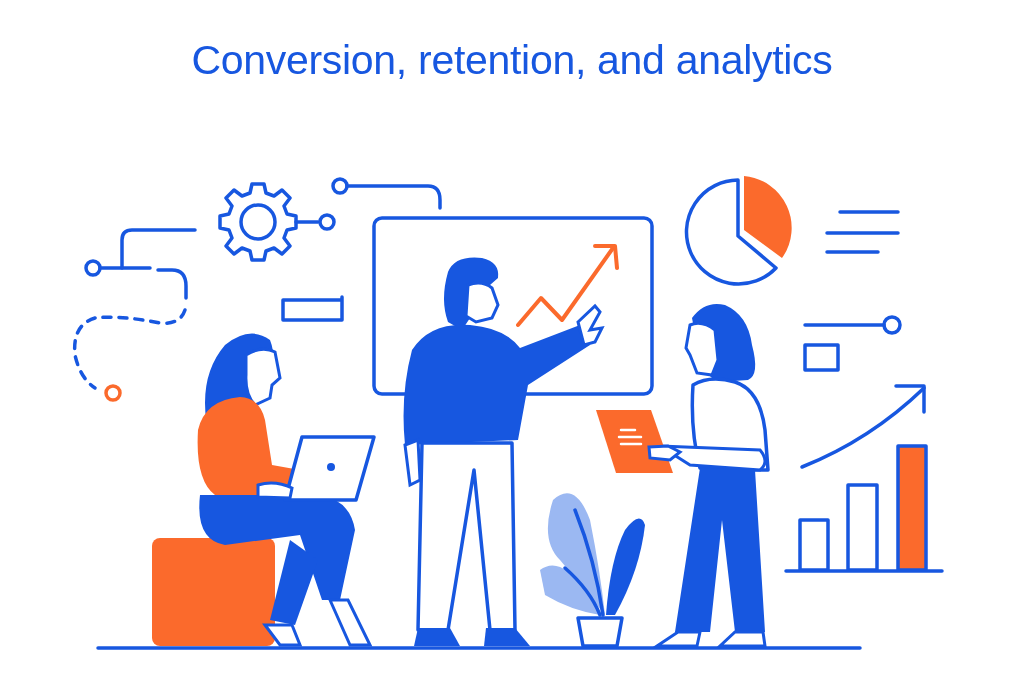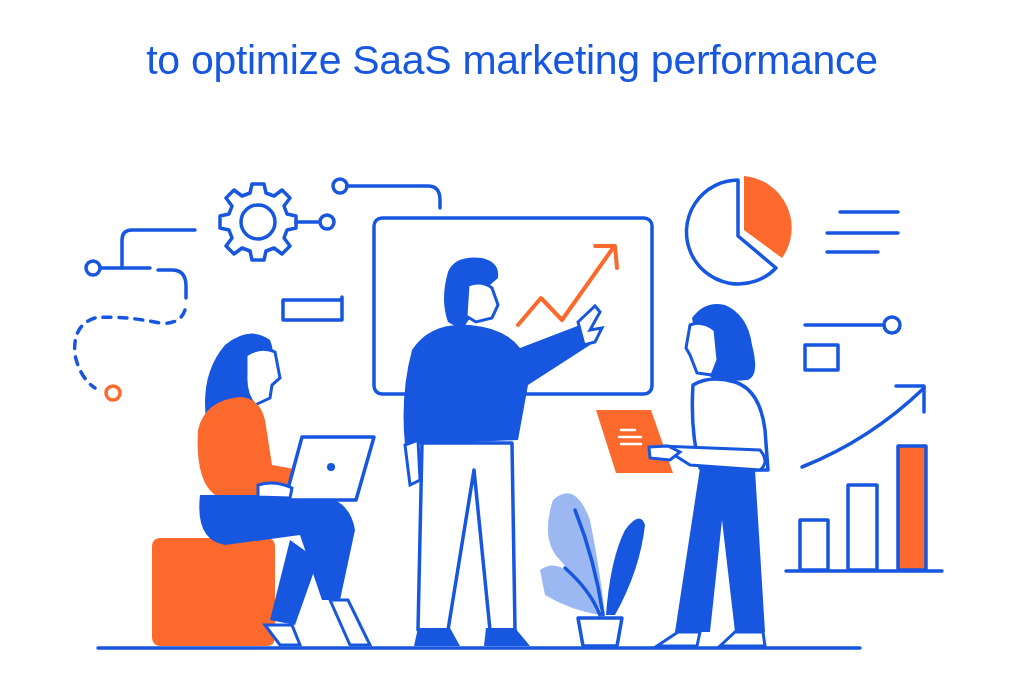--- a/index.html
+++ b/index.html
@@ -8,21 +8,21 @@
   .headline { position: absolute; left: 0; top: 36px; width: 1024px; text-align: center;
               color: #1757e0; font-size: 41px; line-height: 49px; font-weight: 400;
               letter-spacing: -0.3px; }
   .headline span { display: block; }
   .art { position: absolute; left: 0; top: 0; }
 </style>
 </head>
 <body>
 
 <div class="headline">
-  <span>to optimize SaaS marketing performance</span>
+  <span>Conversion, retention, and analytics</span>
 </div>
 
 <svg class="art" width="1024" height="683" viewBox="0 0 1024 683" xmlns="http://www.w3.org/2000/svg">
   <g fill="none" stroke="#1757e0" stroke-width="3.5" stroke-linecap="round" stroke-linejoin="round">
 
     <g>
       <circle cx="93" cy="268" r="7"></circle>
       <path d="M100 268 H150"></path>
       <path d="M122 268 V240 Q122 230 132 230 H195"></path>
       <path d="M158 270 H172 Q186 270 186 286 V298"></path>

